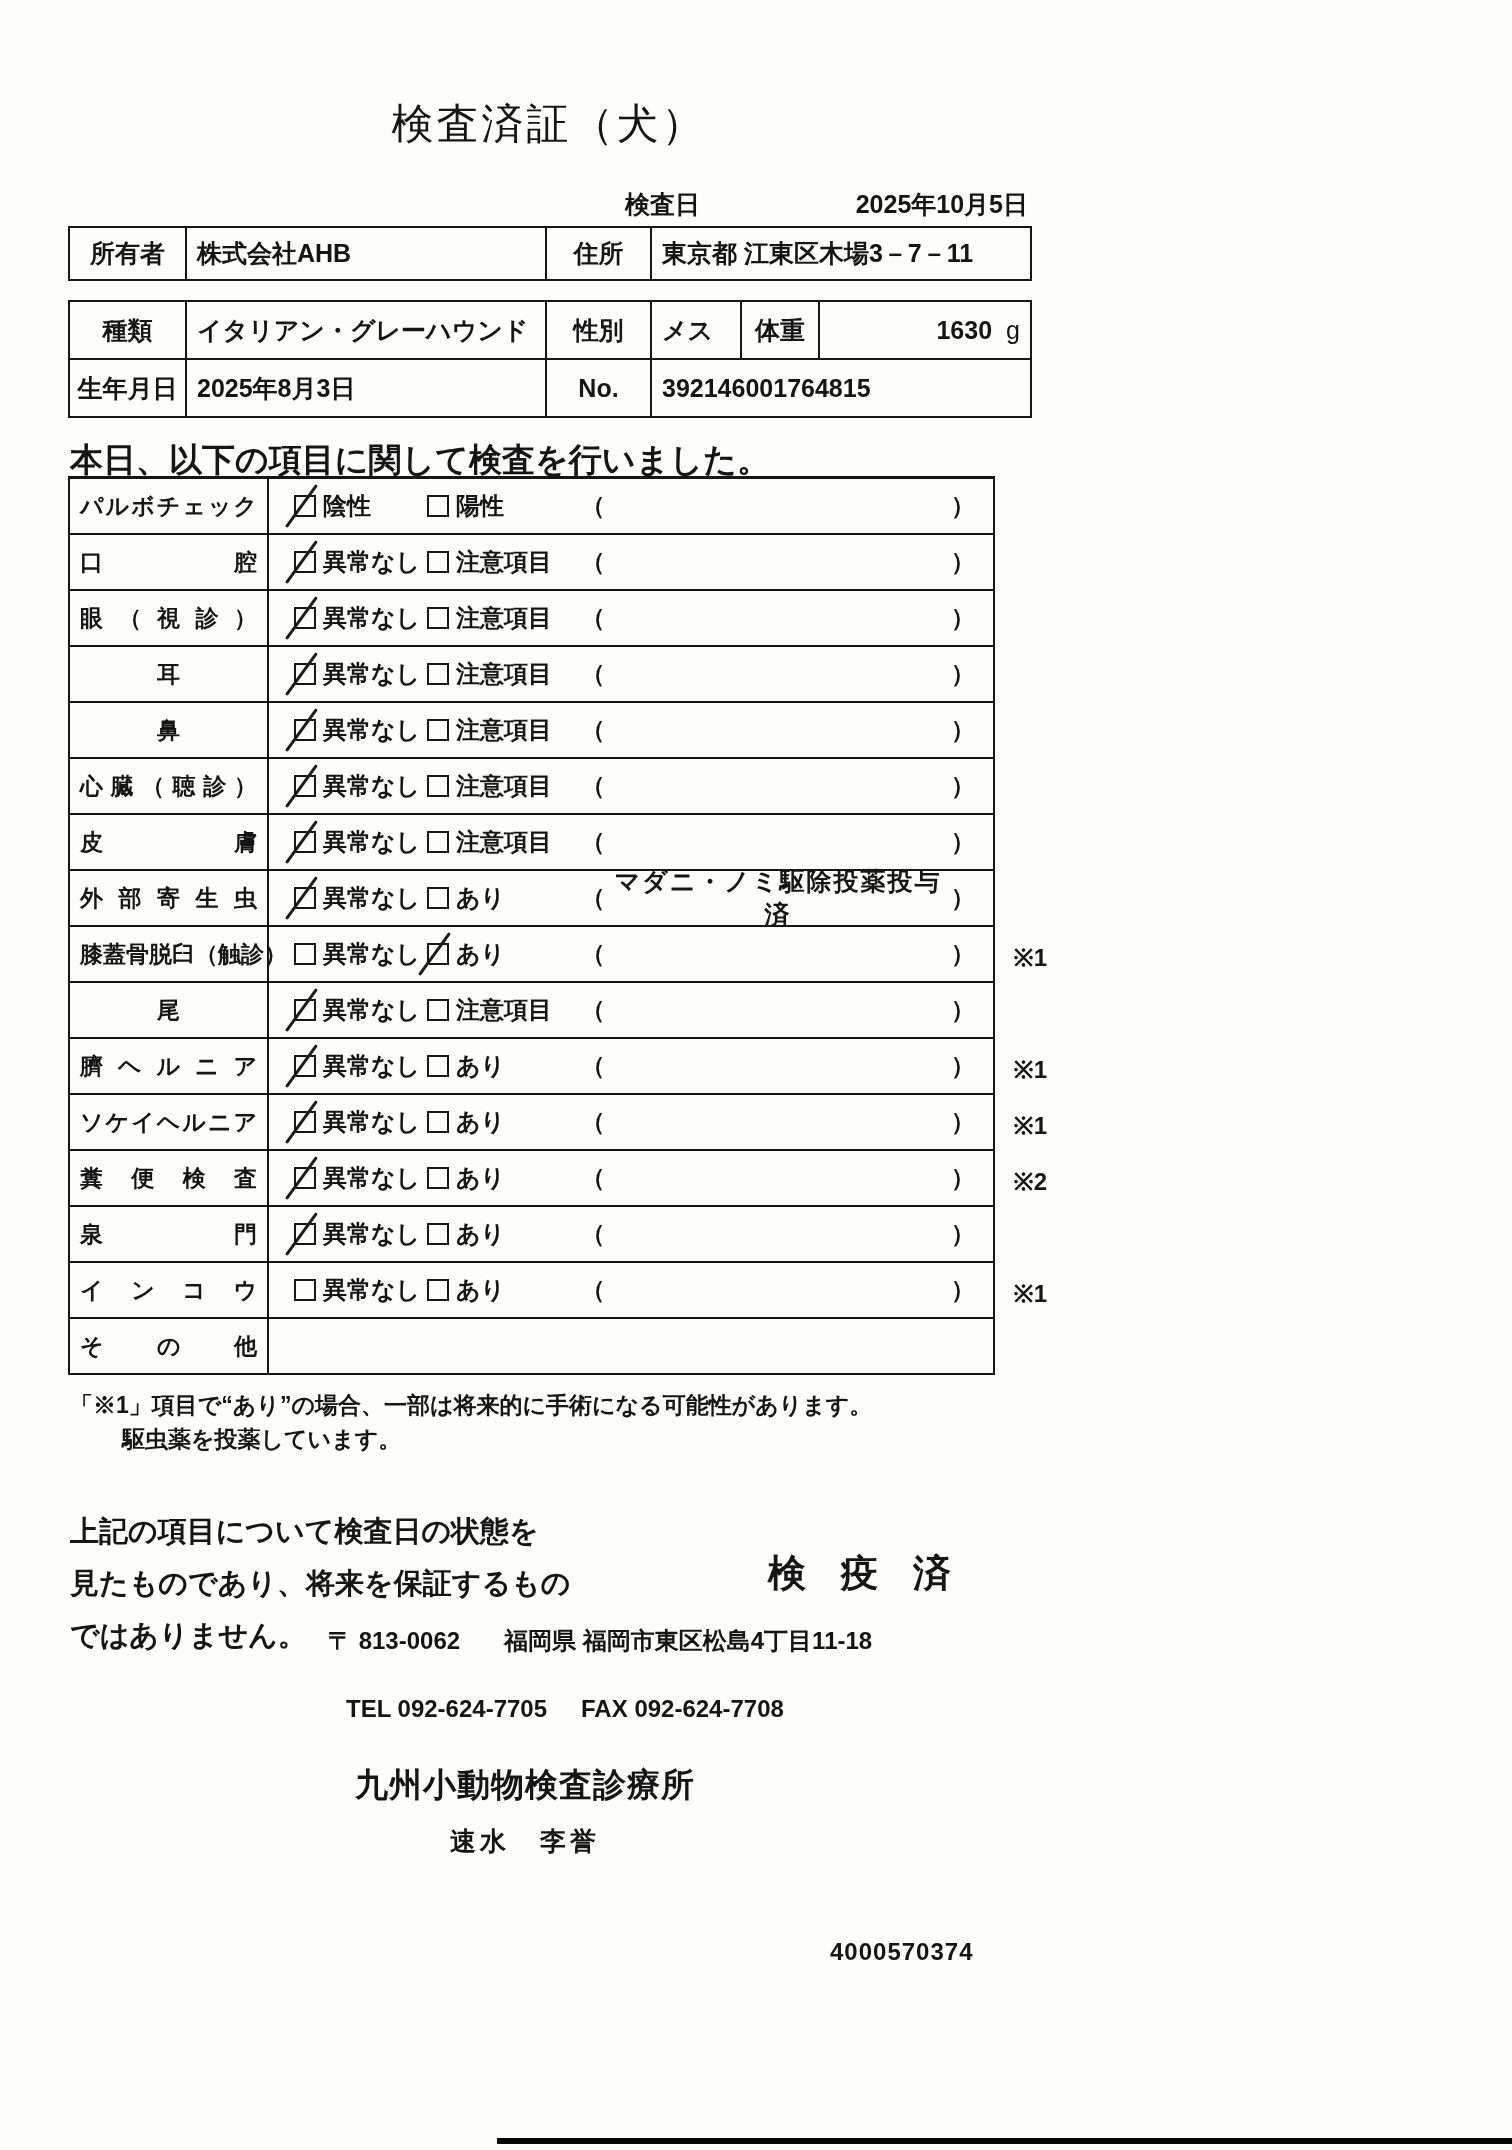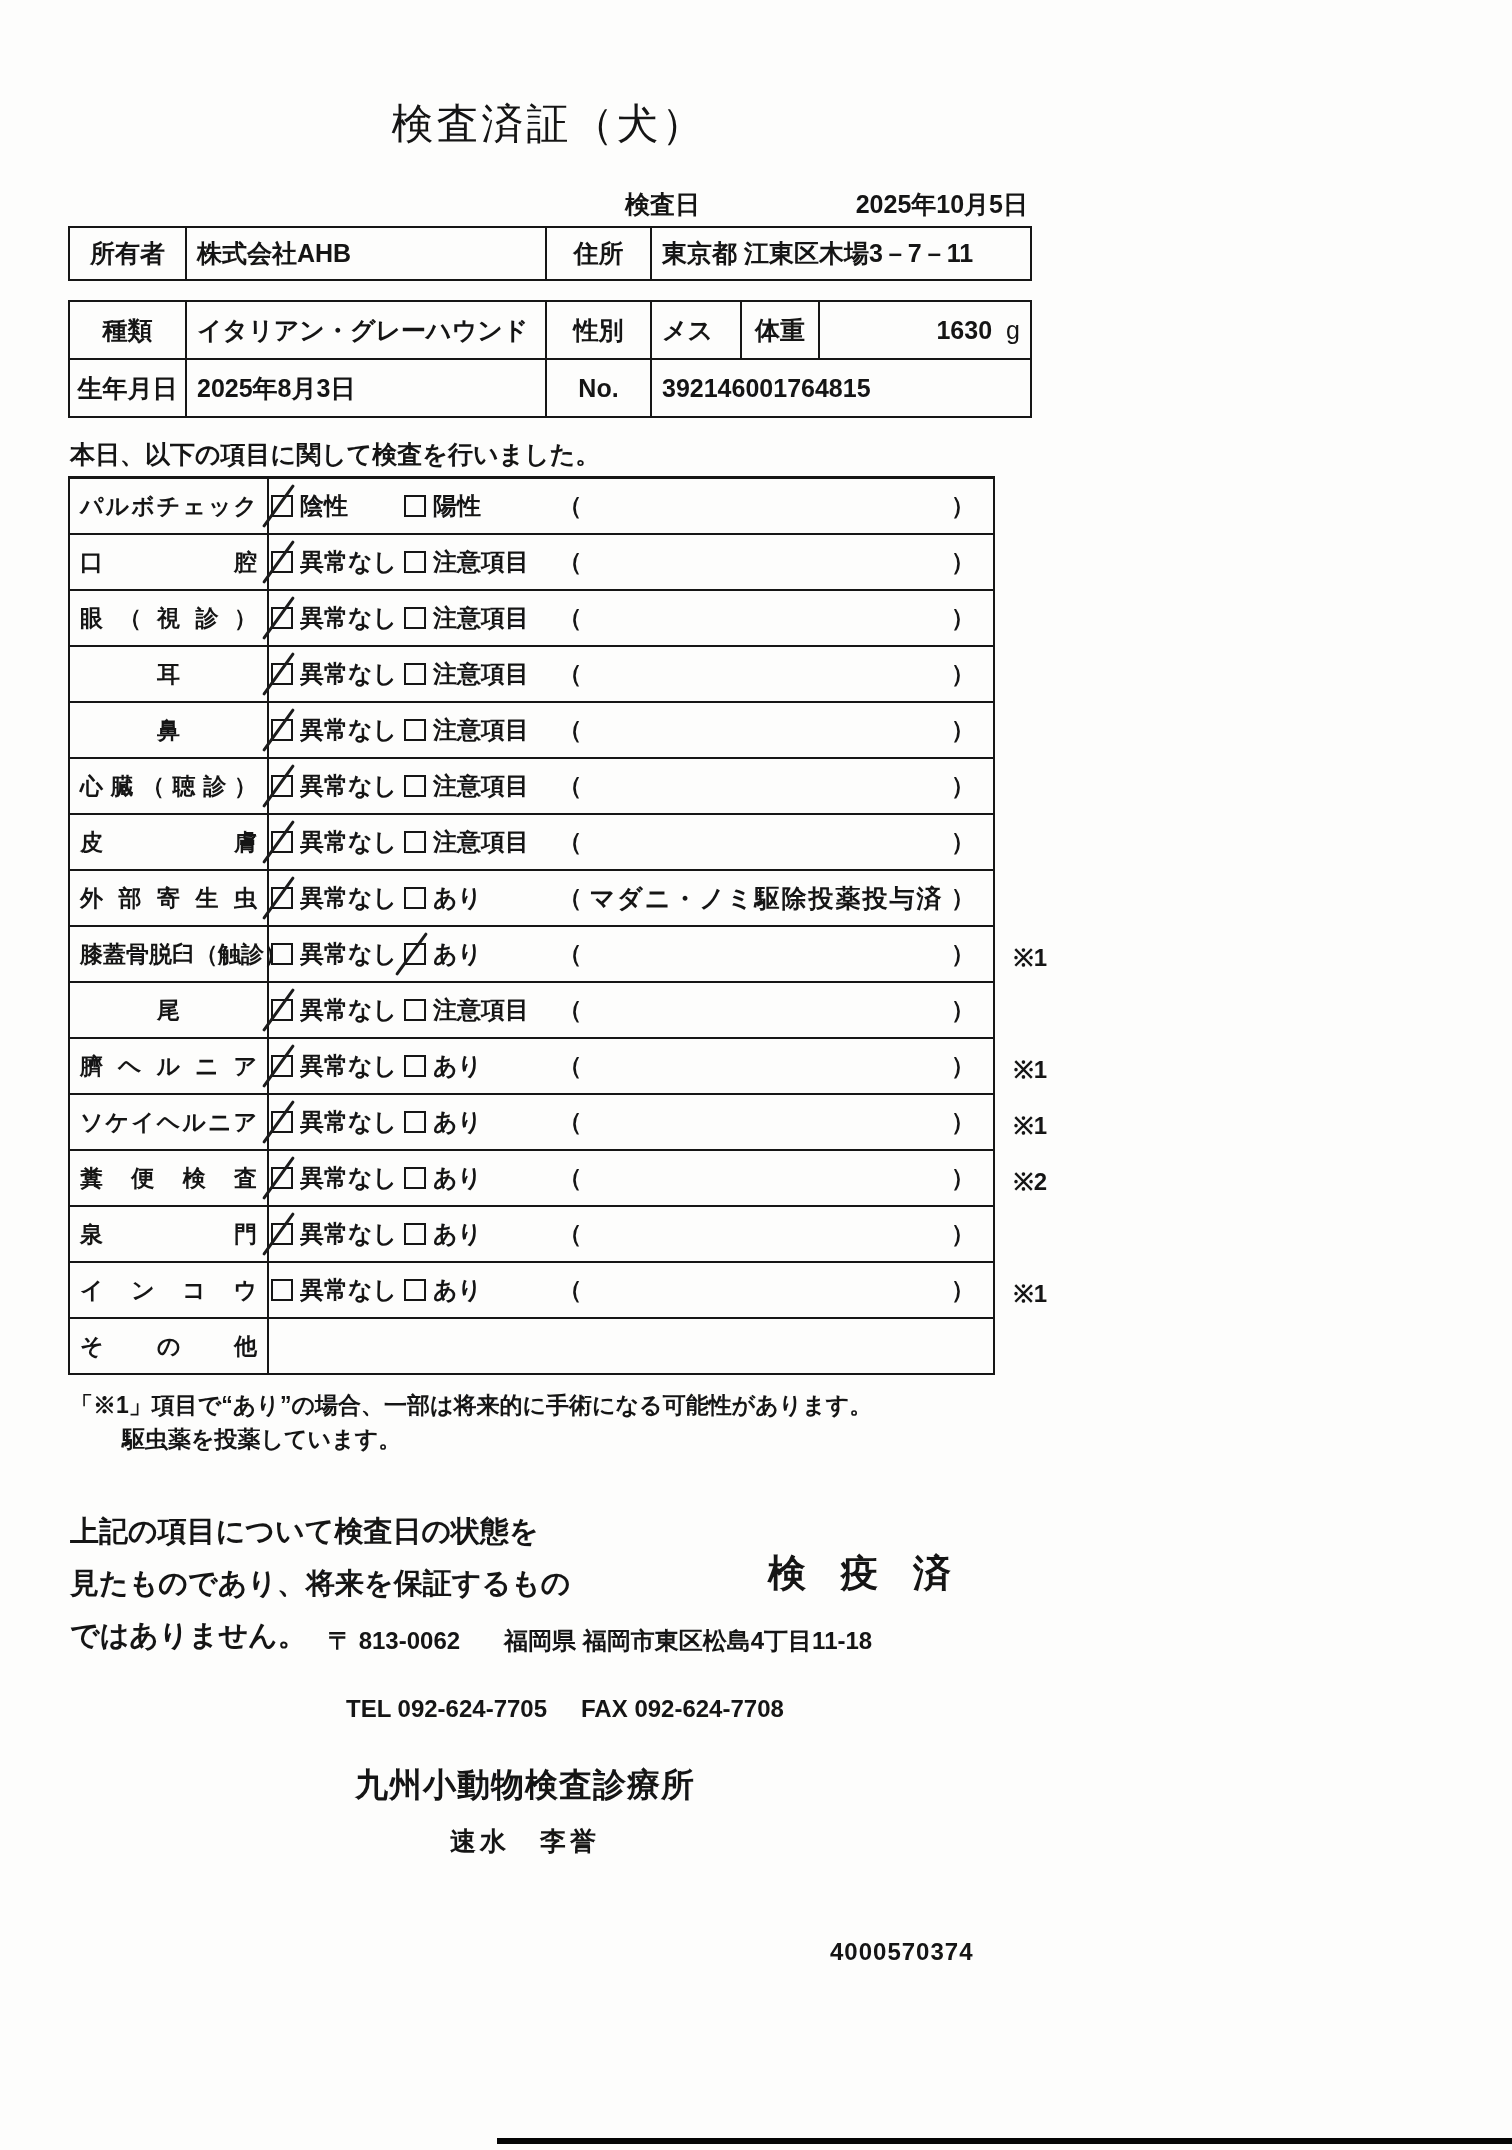--- a/index.html
+++ b/index.html
@@ -22,32 +22,32 @@
   table{border-collapse:collapse;table-layout:fixed;width:962px;}
   td{border:2.5px solid #161616;font-size:25px;font-weight:600;
      padding:0 10px;height:53px;box-sizing:border-box;white-space:nowrap;overflow:visible;}
   td.hdr{text-align:center;padding:0 4px;}
   .t1{position:absolute;top:226px;left:0;}
   .t2{position:absolute;top:300px;left:0;}
   .t2 td{height:58px;}
   .weight-cell{text-align:right;}
   .weight-cell .unit{margin-left:14px;font-weight:500;}
 
-  .intro{position:absolute;top:438px;left:2px;font-size:25px;font-weight:700;}
+  .intro{position:absolute;top:438px;left:2px;font-size:33px;font-weight:700;}
 
   .checklist{position:absolute;top:476px;left:0;width:927px;
     border-top:3px solid #161616;}
   .crow{display:flex;height:56px;border:2.5px solid #161616;border-top:none;
     box-sizing:border-box;position:relative;align-items:stretch;}
   .item-cell{width:199px;box-sizing:border-box;border-right:2.5px solid #161616;
     display:flex;align-items:center;padding:0 10px;}
   .item-label{width:100%;font-size:23px;font-weight:600;
     text-align:justify;text-align-last:justify;white-space:nowrap;}
   .item-label.single{text-align-last:center;}
-  .opts{flex:1;display:flex;align-items:center;padding-left:2px;position:relative;
+  .opts{flex:1;display:flex;align-items:center;padding-left:25px;position:relative;
     font-size:24px;font-weight:600;}
   .opts.empty > *{visibility:hidden;}
   .og1{width:133px;display:flex;align-items:center;gap:7px;}
   .og2{width:152px;display:flex;align-items:center;gap:7px;}
   .cb{position:relative;width:18px;height:18px;border:2.5px solid #161616;
     display:inline-block;flex:0 0 auto;}
   .cb.checked::after{content:"";position:absolute;left:4px;top:-17px;
     width:3px;height:52px;background:#1c1c1c;transform:rotate(36deg);border-radius:2px;}
   .paren-open{margin-left:2px;}
   .paren-text{flex:1;text-align:center;font-weight:700;font-size:25px;letter-spacing:2px;}

